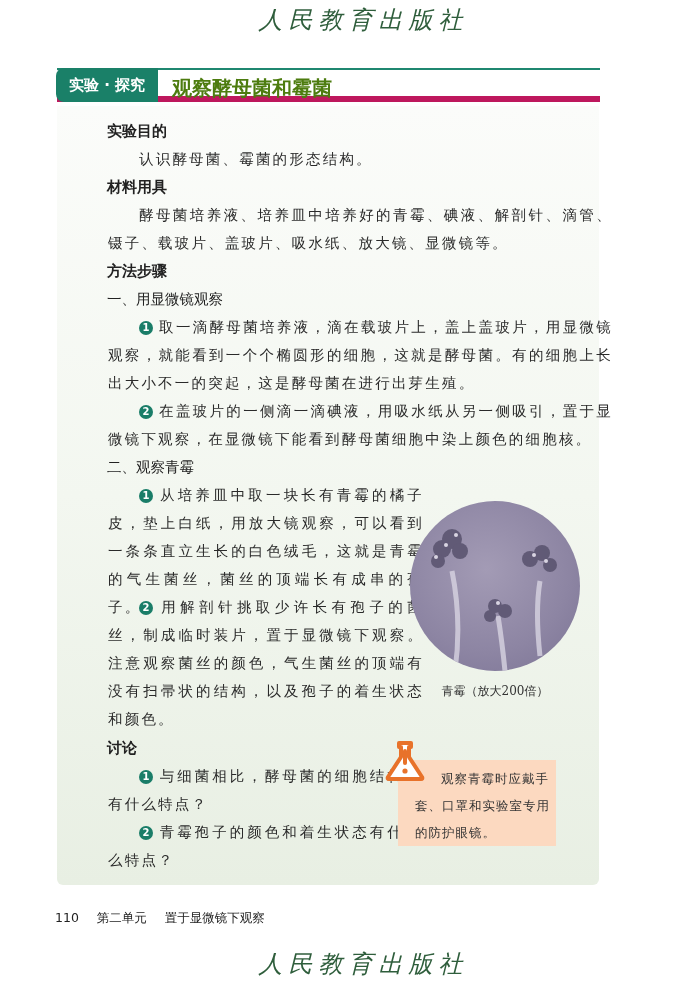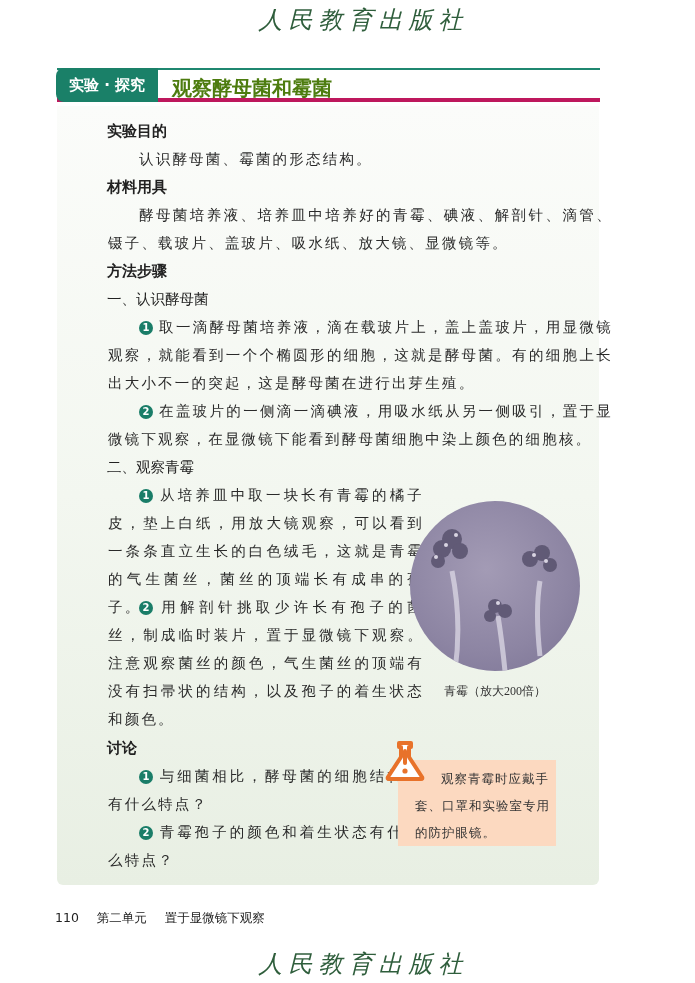--- a/index.html
+++ b/index.html
@@ -9,21 +9,21 @@
     .publisher-logo {
       position: absolute; left: 0; width: 695px; text-align: center;
       font-family: "DejaVu Serif", serif; font-style: italic;
       font-size: 24px; color: #2f5e3c; letter-spacing: 6px; margin-left: 16px;
     }
     .logo-top { top: 4px; }
     .logo-bottom { top: 948px; }
 
     .title-bar {
       position: absolute; left: 57px; top: 68px; width: 543px; height: 34px;
-      border-top: 2px solid #1f8770; border-bottom: 4px solid #be185d;
+      border-top: 2px solid #1f8770; border-bottom: 6px solid #be185d;
       display: flex; align-items: center; background: #fff;
     }
     .title-tag {
       position: absolute; left: -1px; top: -2px; height: 34px; width: 102px;
       background: #1a8068; color: #fff; border-radius: 8px 0 0 8px;
       display: flex; align-items: center; justify-content: center;
       font-family: "DejaVu Sans", sans-serif; font-weight: bold; font-size: 15px;
     }
     .title-text {
       position: absolute; left: 115px; top: 5px;
@@ -59,21 +59,21 @@
     }
 
     .micro {
       position: absolute; left: 410px; top: 501px; width: 170px; height: 170px; border-radius: 50%;
       background: radial-gradient(circle at 45% 40%, #a39bb5 0%, #8d85a3 60%, #7b7394 100%);
       overflow: hidden;
     }
     .micro svg { width: 100%; height: 100%; }
     .caption {
       position: absolute; left: 410px; top: 683px; width: 170px; text-align: center;
-      font-size: 12px; color: #333; font-family: Liberation Serif, serif;
+      font-size: 12px; color: #333;
     }
 
     .warn-box {
       position: absolute; left: 398px; top: 760px; width: 158px; height: 86px;
       background: #fcd9c0;
     }
     .warn-icon { position: absolute; left: 385px; top: 741px; width: 40px; height: 40px; }
     .warn-text {
       position: absolute; left: 406px; top: 765px; width: 145px;
       font-size: 12.5px; line-height: 27px; color: #333; letter-spacing: 1px;
@@ -99,21 +99,21 @@
 
 <div class="panel"></div>
 
 <div class="h" style="top:122px">实验目的</div>
 <div class="p" style="top:145px">认识酵母菌、霉菌的形态结构。</div>
 
 <div class="h" style="top:178px">材料用具</div>
 <div class="p" style="top:201px">酵母菌培养液、培养皿中培养好的青霉、碘液、解剖针、滴管、镊子、载玻片、盖玻片、吸水纸、放大镜、显微镜等。</div>
 
 <div class="h" style="top:262px">方法步骤</div>
-<div class="sub" style="top:290px">一、认识酵母菌</div>
+<div class="sub" style="top:290px">一、用显微镜观察</div>
 
 <div class="p" style="top:313px">
   <span class="num">1</span><span>取一滴酵母菌培养液，滴在载玻片上，盖上盖玻片，用显微镜观察，就能看到一个个椭圆形的细胞，这就是酵母菌。有的细胞上长出大小不一的突起，这是酵母菌在进行出芽生殖。</span>
 </div>
 <div class="p" style="top:397px">
   <span class="num">2</span><span>在盖玻片的一侧滴一滴碘液，用吸水纸从另一侧吸引，置于显微镜下观察，在显微镜下能看到酵母菌细胞中染上颜色的细胞核。</span>
 </div>
 
 <div class="sub" style="top:458px">二、观察青霉</div>
 

